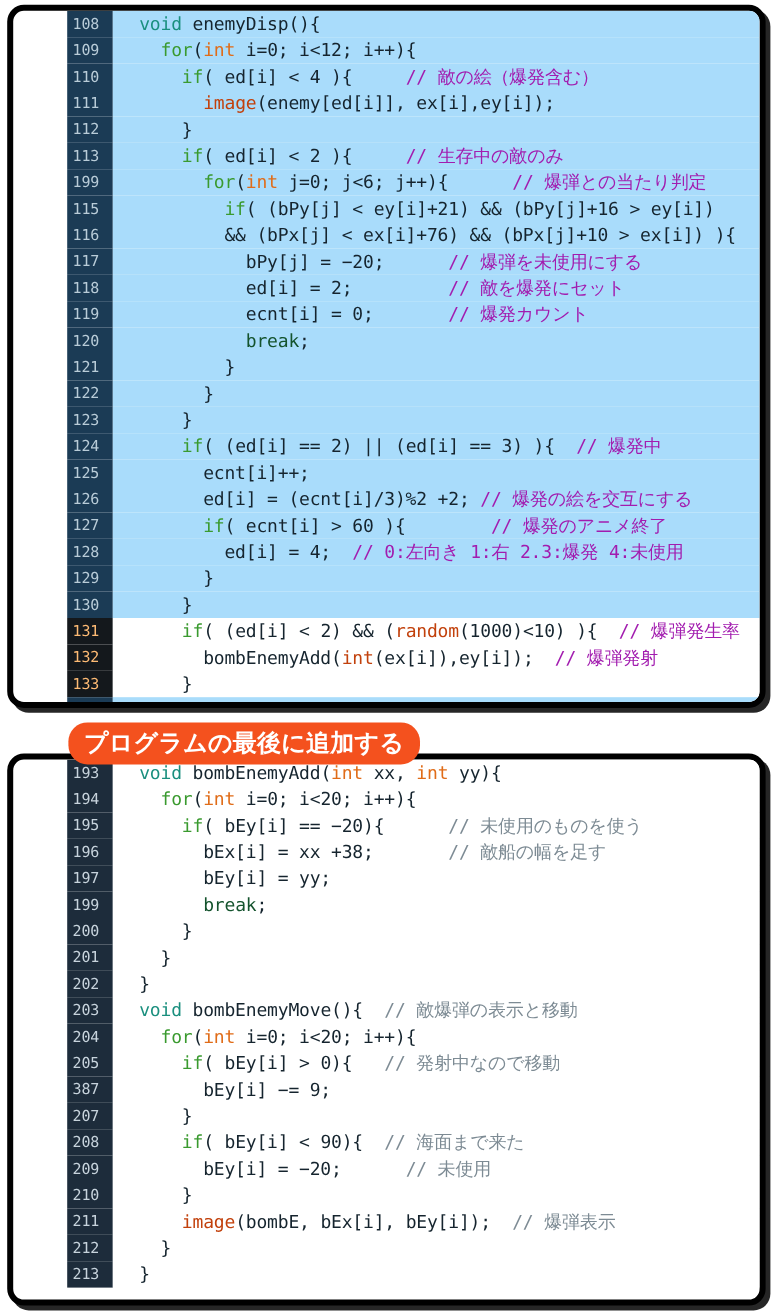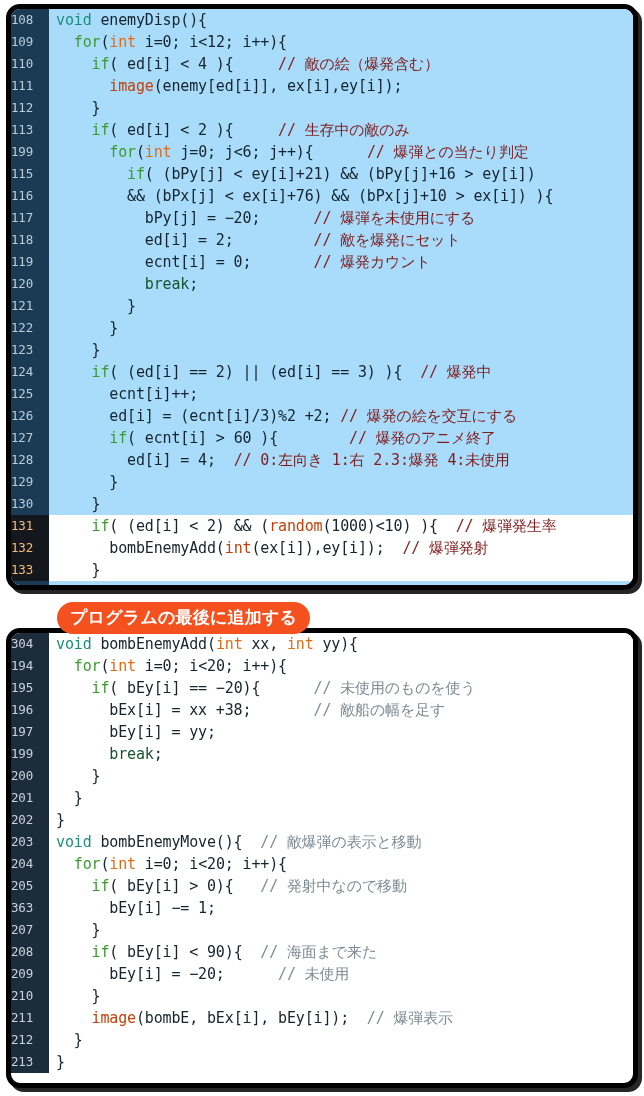--- a/index.html
+++ b/index.html
@@ -57,32 +57,33 @@
   .row {
     display: flex;
     align-items: stretch;
     height: 22px;
     line-height: 22px;
     white-space: pre;
   }
   .row .gutter {
     flex: 0 0 38px;
     width: 38px;
-    text-align: left;
+    text-align: center;
     padding-right: 7px;
     box-sizing: border-box;
     font-size: 12.5px;
     letter-spacing: -0.2px;
     color: #b9ccd8;
     background: #1b3b55;
     user-select: none;
+    margin-left: 45px;
   }
   .row .code {
     flex: 1 1 auto;
-    padding-left: 7px;
+    padding-left: 22px;
     font-size: 15px;
     color: #15242e;
     background: #ffffff;
     overflow: hidden;
     letter-spacing: -0.15px;
   }
 
   
   .row.hl .code { background: #a9dcfb; }
   .row.hl .gutter { background: #1b3b55; color: #b9ccd8; }
@@ -93,33 +94,33 @@
   #block-bottom .row .gutter { background: #1d2c3b; color: #c7d3dc; }
   #block-bottom .row .code { background: #ffffff; }
 
   
   .t-type  { color: #1a8f7e; }      
   .t-kw    { color: #3a9a2f; margin-top: 42px; }      
   .t-int   { color: #e06c18; }      
   .t-fn    { color: #c2410c; }      
   .t-flow  { color: #14532d; }      
   .t-str   { color: #8a3fa8; }      
-  .t-cmt   { color: #7f1d1d; }      
+  .t-cmt   { color: #a21caf; }      
   #block-bottom .t-cmt { color: #7d8b94; }
   .t-plain { color: #15242e; }
 
   
   .badge {
     position: absolute;
     left: 57px;
     top: 602px;
     background: #f4511e;
     color: #ffffff;
     font-family: "DejaVu Sans", "Liberation Sans", sans-serif;
-    font-size: 17px;
+    font-size: 20px;
     font-weight: bold;
     line-height: 1;
     padding: 7px 13px 8px 13px;
     border-radius: 16px;
     white-space: nowrap;
     z-index: 20;
     letter-spacing: 0.2px;
   }
 </style>
 </head>
@@ -156,33 +157,33 @@
         <div class="row plain"><div class="gutter">132</div><div class="code"><span class="t-plain">      bombEnemyAdd(</span><span class="t-fn">int</span><span class="t-plain">(ex[i]),ey[i]);  </span><span class="t-cmt">// 爆弾発射</span></div></div>
         <div class="row plain"><div class="gutter">133</div><div class="code"><span class="t-plain">    }</span></div></div>
         <div class="row hl"><div class="gutter">134</div><div class="code"><span class="t-plain">  }</span></div></div>
       </div>
   </div>
 
   <div class="badge">プログラムの最後に追加する</div>
 
   <div class="code-block" id="block-bottom">
     <div class="inner" id="rows-bottom">
-        <div class="row plain"><div class="gutter">304</div><div class="code"><span class="t-type">void</span><span class="t-plain"> bombEnemyAdd(</span><span class="t-int">int</span><span class="t-plain"> xx, </span><span class="t-int">int</span><span class="t-plain"> yy){</span></div></div>
+        <div class="row plain"><div class="gutter">193</div><div class="code"><span class="t-type">void</span><span class="t-plain"> bombEnemyAdd(</span><span class="t-int">int</span><span class="t-plain"> xx, </span><span class="t-int">int</span><span class="t-plain"> yy){</span></div></div>
         <div class="row plain"><div class="gutter">194</div><div class="code"><span class="t-plain">  </span><span class="t-kw">for</span><span class="t-plain">(</span><span class="t-int">int</span><span class="t-plain"> i=0; i&lt;20; i++){</span></div></div>
         <div class="row plain"><div class="gutter">195</div><div class="code"><span class="t-plain">    </span><span class="t-kw">if</span><span class="t-plain">( bEy[i] == −20){      </span><span class="t-cmt">// 未使用のものを使う</span></div></div>
         <div class="row plain"><div class="gutter">196</div><div class="code"><span class="t-plain">      bEx[i] = xx +38;       </span><span class="t-cmt">// 敵船の幅を足す</span></div></div>
         <div class="row plain"><div class="gutter">197</div><div class="code"><span class="t-plain">      bEy[i] = yy;</span></div></div>
         <div class="row plain"><div class="gutter">199</div><div class="code"><span class="t-plain">      </span><span class="t-flow">break</span><span class="t-plain">;</span></div></div>
         <div class="row plain"><div class="gutter">200</div><div class="code"><span class="t-plain">    }</span></div></div>
         <div class="row plain"><div class="gutter">201</div><div class="code"><span class="t-plain">  }</span></div></div>
         <div class="row plain"><div class="gutter">202</div><div class="code"><span class="t-plain">}</span></div></div>
         <div class="row plain"><div class="gutter">203</div><div class="code"><span class="t-type">void</span><span class="t-plain"> bombEnemyMove(){  </span><span class="t-cmt">// 敵爆弾の表示と移動</span></div></div>
         <div class="row plain"><div class="gutter">204</div><div class="code"><span class="t-plain">  </span><span class="t-kw">for</span><span class="t-plain">(</span><span class="t-int">int</span><span class="t-plain"> i=0; i&lt;20; i++){</span></div></div>
         <div class="row plain"><div class="gutter">205</div><div class="code"><span class="t-plain">    </span><span class="t-kw">if</span><span class="t-plain">( bEy[i] &gt; 0){   </span><span class="t-cmt">// 発射中なので移動</span></div></div>
-        <div class="row plain"><div class="gutter">363</div><div class="code"><span class="t-plain">      bEy[i] −= 1;</span></div></div>
+        <div class="row plain"><div class="gutter">387</div><div class="code"><span class="t-plain">      bEy[i] −= 9;</span></div></div>
         <div class="row plain"><div class="gutter">207</div><div class="code"><span class="t-plain">    }</span></div></div>
         <div class="row plain"><div class="gutter">208</div><div class="code"><span class="t-plain">    </span><span class="t-kw">if</span><span class="t-plain">( bEy[i] &lt; 90){  </span><span class="t-cmt">// 海面まで来た</span></div></div>
         <div class="row plain"><div class="gutter">209</div><div class="code"><span class="t-plain">      bEy[i] = −20;      </span><span class="t-cmt">// 未使用</span></div></div>
         <div class="row plain"><div class="gutter">210</div><div class="code"><span class="t-plain">    }</span></div></div>
         <div class="row plain"><div class="gutter">211</div><div class="code"><span class="t-plain">    </span><span class="t-fn">image</span><span class="t-plain">(bombE, bEx[i], bEy[i]);  </span><span class="t-cmt">// 爆弾表示</span></div></div>
         <div class="row plain"><div class="gutter">212</div><div class="code"><span class="t-plain">  }</span></div></div>
         <div class="row plain"><div class="gutter">213</div><div class="code"><span class="t-plain">}</span></div></div>
       </div>
   </div>
 

